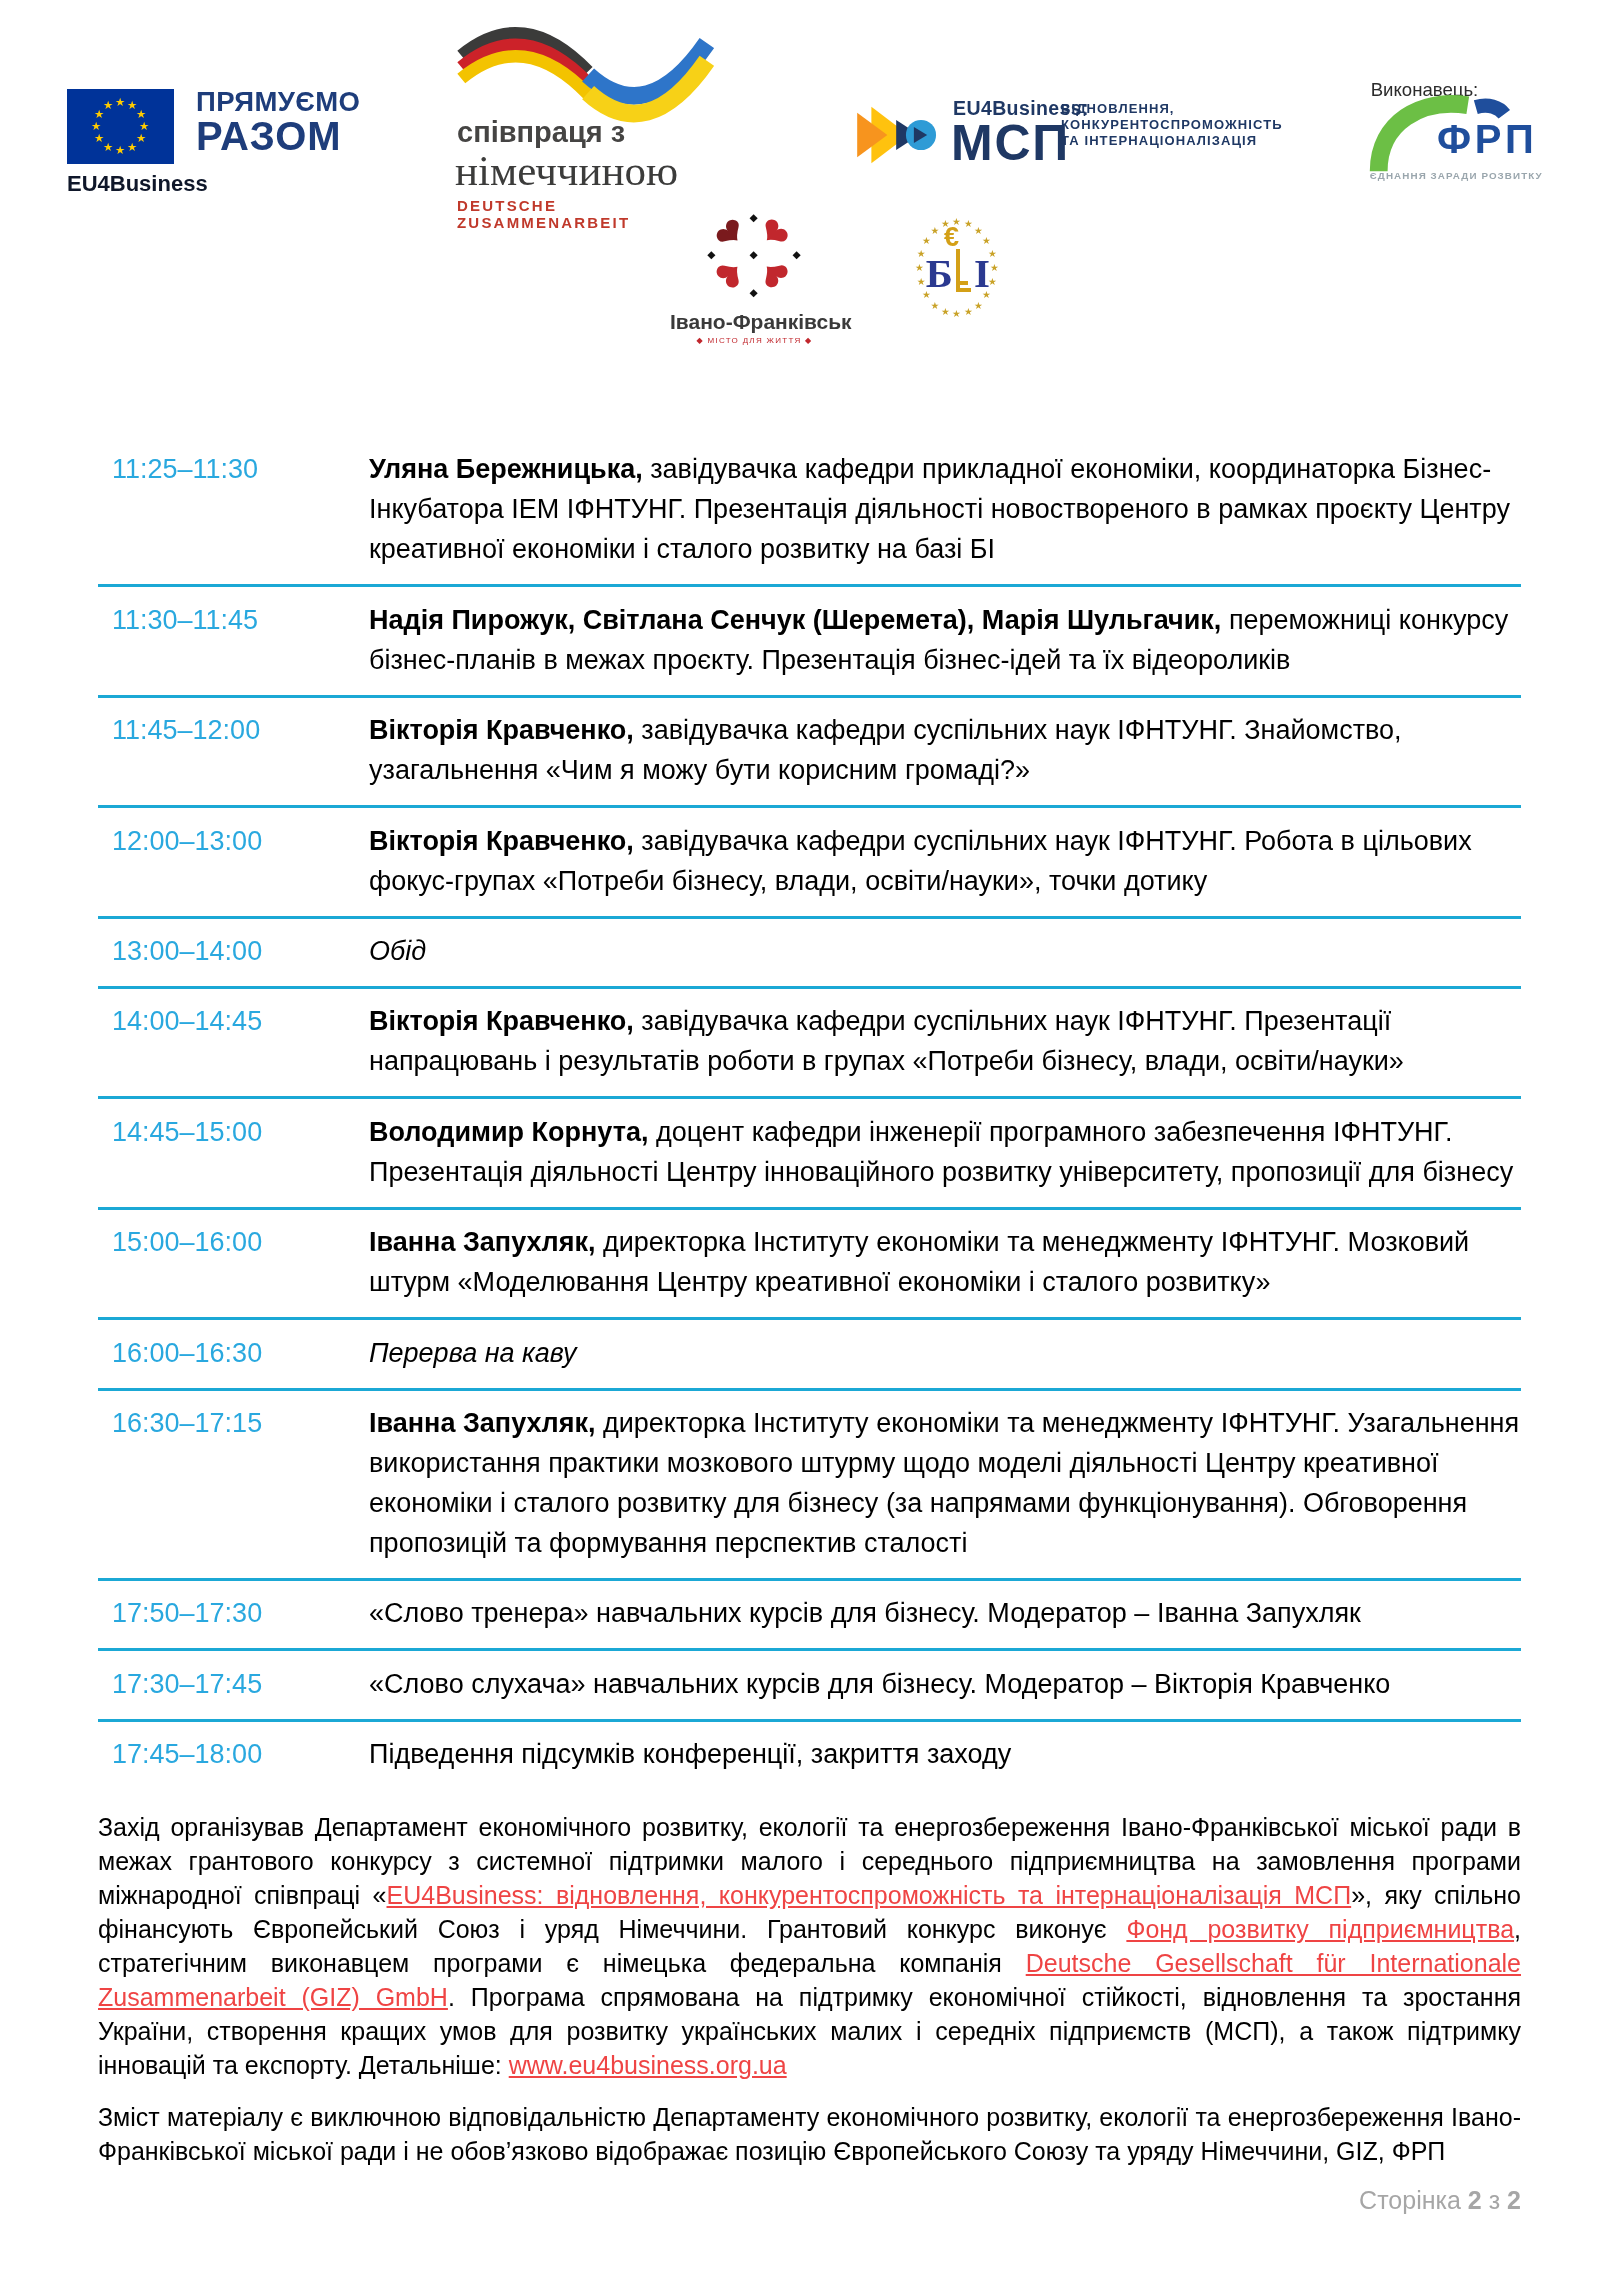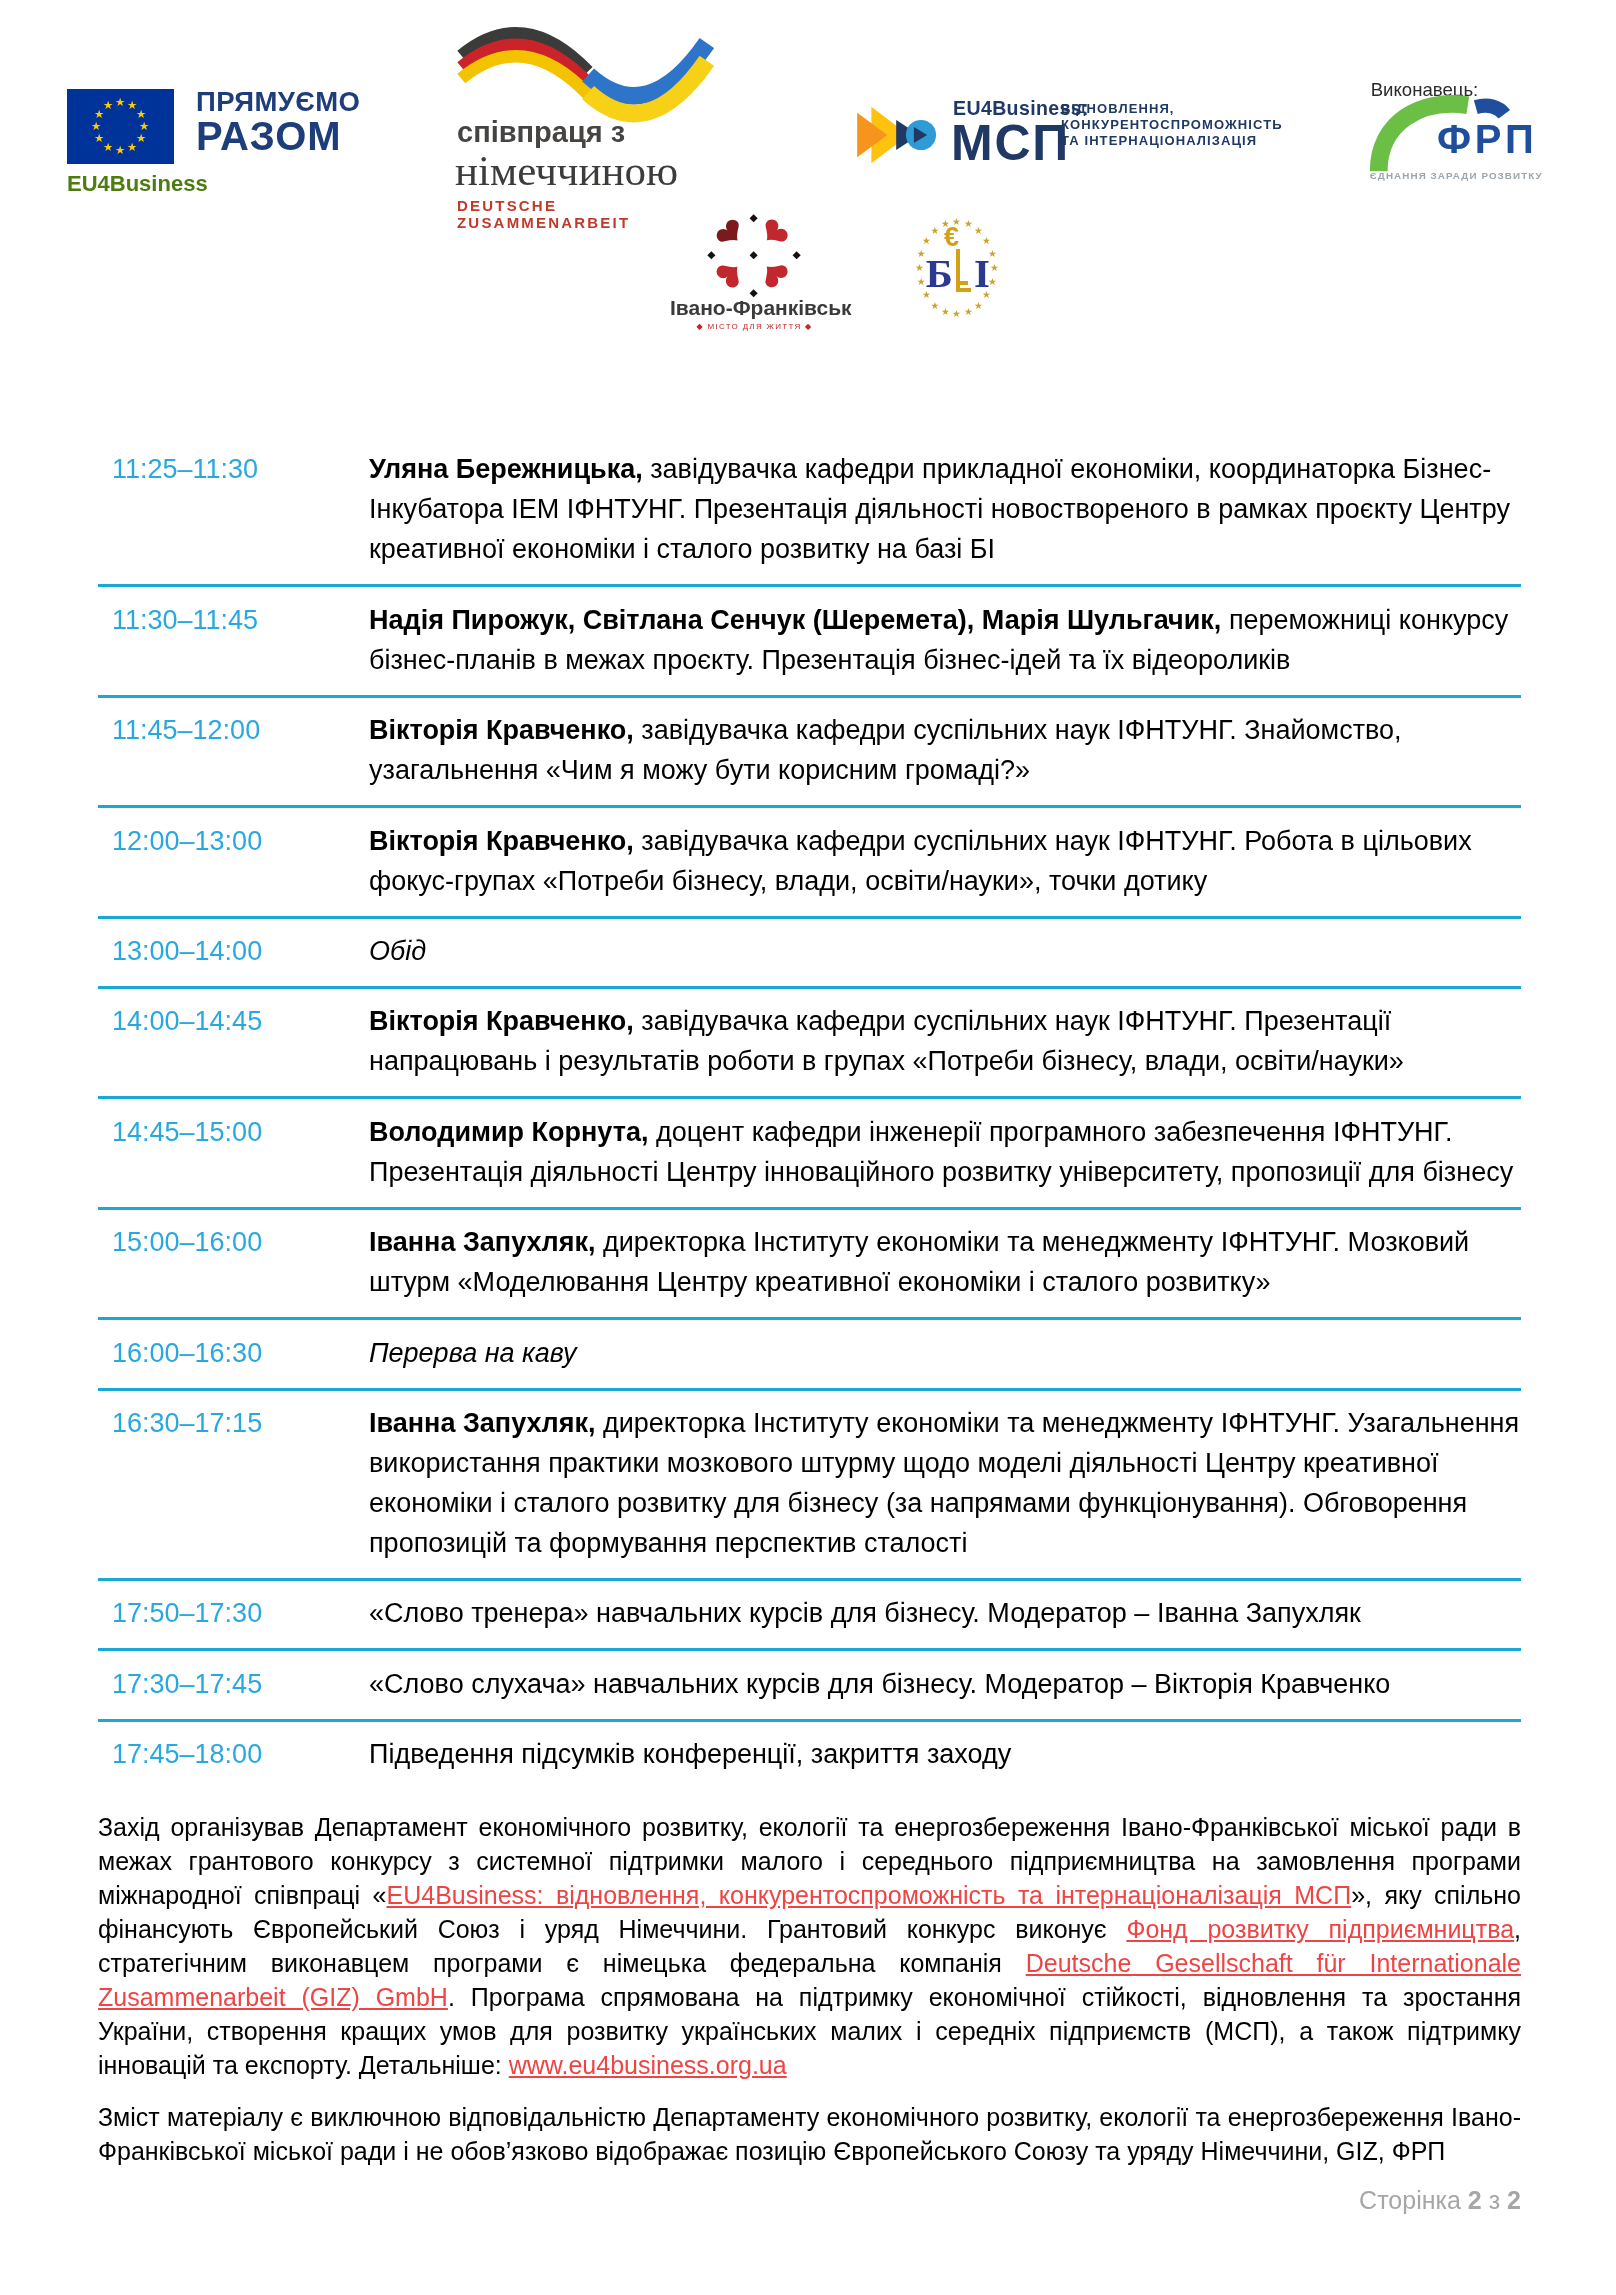--- a/index.html
+++ b/index.html
@@ -6,42 +6,42 @@
   .page{position:relative;width:1616px;height:2295px;background:#ffffff;overflow:hidden;
         font-family:"Liberation Sans","DejaVu Sans",sans-serif;color:#000;}
 
   
   .logo{position:absolute;}
   .eu-flag{position:absolute;left:67px;top:89px;width:107px;height:75px;background:#003399;}
   .eu-flag .star{position:absolute;color:#FFCC00;font-size:11.5px;line-height:11.5px;}
   .eu-motto{position:absolute;left:196px;top:87px;color:#1E3D7B;font-weight:bold;}
   .eu-motto .m1{font-size:27.5px;line-height:29px;letter-spacing:0.4px;}
   .eu-motto .m2{font-size:40px;line-height:40px;letter-spacing:0.9px;}
-  .eu-cap{position:absolute;left:67px;top:171px;font-size:22px;font-weight:bold;color:#4d7c0f;}
+  .eu-cap{position:absolute;left:67px;top:171px;font-size:22px;font-weight:bold;color:#0f172a;}
 
   .logo-german{left:448px;top:18px;width:275px;height:204px;}
   .logo-german .g1{position:absolute;left:9px;top:98px;font-size:29px;font-weight:bold;color:#454443;}
   .logo-german .g2{position:absolute;left:7px;top:128px;font-size:43px;font-family:"Liberation Serif","DejaVu Serif",serif;color:#3c3c3b;}
   .logo-german .g3{position:absolute;left:9px;top:179px;font-size:15px;color:#C0392B;letter-spacing:2.2px;font-weight:bold;}
 
   .logo-msp{left:857px;top:93px;width:400px;height:80px;color:#1F3864;}
   .msp-brand{position:absolute;left:96px;top:3.6px;font-size:19.5px;font-weight:bold;letter-spacing:0.4px;}
   .msp-abbr{position:absolute;left:94px;top:21px;font-size:50px;font-weight:bold;letter-spacing:1.8px;}
   .msp-tag{position:absolute;left:204px;top:8px;font-size:13px;font-weight:bold;letter-spacing:1.1px;line-height:16px;}
 
   .logo-frp{left:1368px;top:71px;width:160px;height:111px;}
   .frp-label{position:absolute;left:2.7px;top:8px;font-size:18.6px;color:#2b2b2b;}
   .frp-abbr{position:absolute;left:69px;top:46px;font-size:40px;font-weight:bold;color:#1F4E9C;letter-spacing:3.6px;}
   .frp-tag{position:absolute;left:1.8px;top:99px;font-size:9.8px;color:#9AA6AD;letter-spacing:1.1px;font-weight:bold;white-space:nowrap;}
 
   .logo-if{left:670px;top:211px;width:169px;text-align:center;}
   .if-mark{position:relative;width:98px;height:85px;margin:0 auto;}
   .if-mark .petal{position:absolute;font-size:36px;line-height:36px;}
   .if-mark .dot{position:absolute;font-size:10.7px;color:#111;}
-  .if-title{font-size:21px;font-weight:bold;color:#3A3A3A;margin-top:0;white-space:nowrap;}
+  .if-title{font-size:21px;font-weight:bold;color:#3A3A3A;margin-top:14px;white-space:nowrap;}
   .if-tag{font-size:8px;color:#C1272D;letter-spacing:1.3px;margin-top:1.8px;}
 
   .logo-bi{left:915px;top:217px;width:85px;height:105px;}
   .logo-bi .star{position:absolute;color:#C9A227;font-size:9.8px;line-height:9.8px;}
   .bi-b,.bi-i{position:absolute;top:32px;font-family:"Liberation Serif","DejaVu Serif",serif;
               font-weight:bold;font-size:41px;color:#2B3990;}
   .bi-b{left:10.7px;} .bi-i{left:59px;}
   .bi-euro{position:absolute;left:29px;top:5.3px;font-size:27px;font-weight:bold;color:#D4A017;}
   .bi-shaft{position:absolute;left:41px;top:32px;width:4.4px;height:43px;background:#D4A017;}
   .bi-tooth1{position:absolute;left:45px;top:64px;width:8px;height:4.4px;background:#D4A017;}

